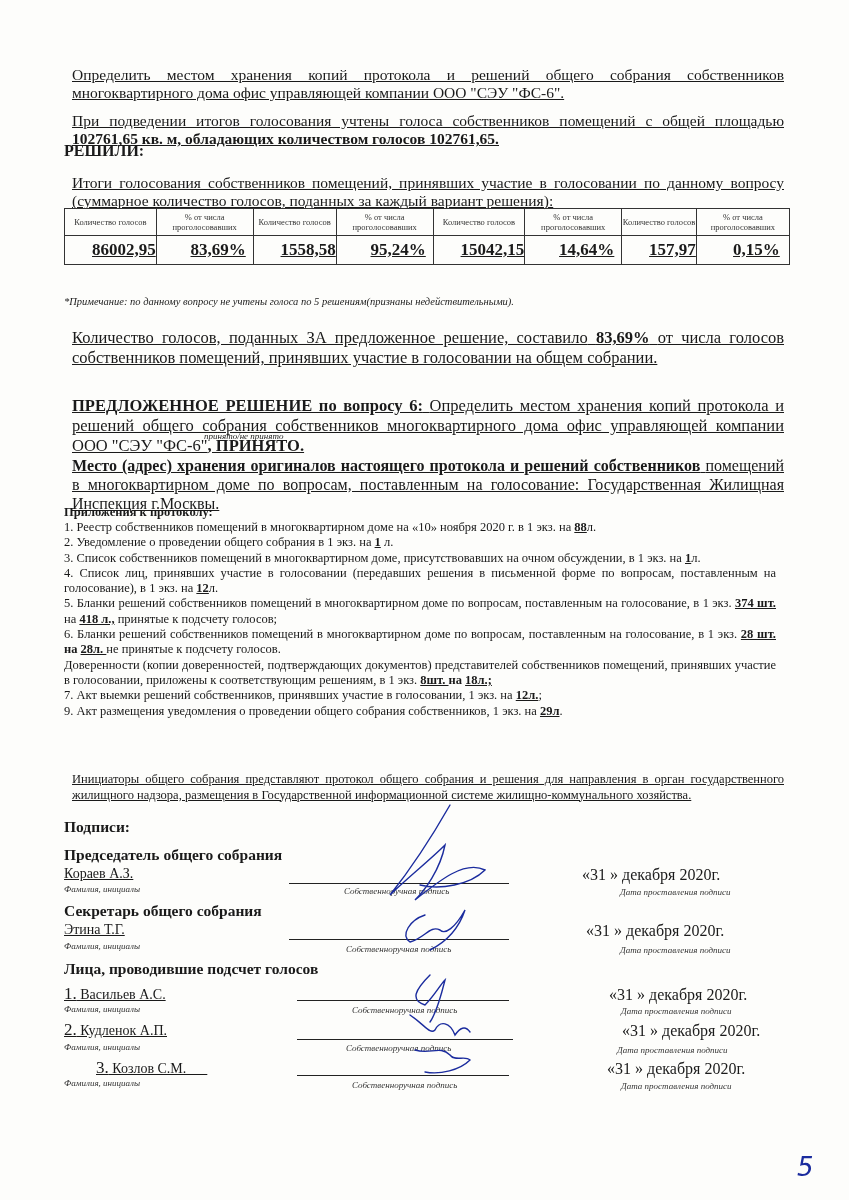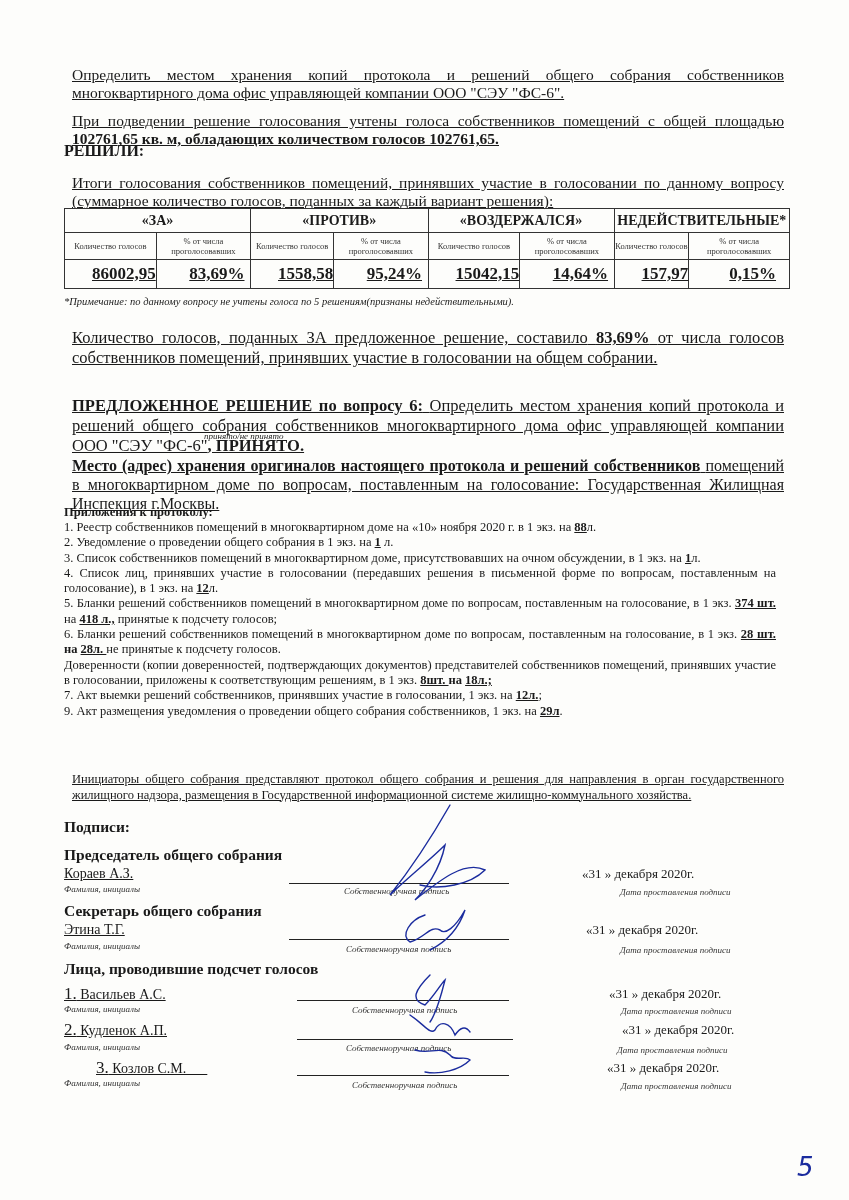--- a/index.html
+++ b/index.html
@@ -26,49 +26,43 @@
 
   .note { font-size: 10.5px; font-style: italic; }
 
   .apps { font-size: 12.5px; line-height: 15.3px; }
   .apps div { text-align: justify; }
 
   .sig-role { font-size: 15.5px; font-weight: bold; }
   .sig-name { font-size: 14px; text-decoration: underline; }
   .sig-cap { font-size: 9px; font-style: italic; color: #333; }
   .sig-line { position: absolute; height: 1px; background: #222; }
-  .sig-date { font-size: 13px; font-family: Liberation Serif, serif; }
+  .sig-date { font-size: 16px; font-family: Liberation Serif, serif; }
 
   .scribble { position: absolute; }
   .pagenum { position: absolute; left: 797px; top: 1152px; font-size: 26px; color: #1b2c9e; font-style: italic; font-family: "DejaVu Sans", sans-serif; }
 </style>
 </head>
 <body>
 
 <div class="page">
 
   <p class="p abs" style="top:58px;width:712px;">Определить местом хранения копий протокола и решений общего собрания собственников многоквартирного дома офис управляющей компании ООО "СЭУ "ФС-6".</p>
 
   <p class="p abs" style="top:104px;width:712px;">
-    <span>При подведении решение голосования учтены голоса собственников помещений с общей площадью</span>
+    <span>При подведении итогов голосования учтены голоса собственников помещений с общей площадью</span>
     <span class="b u">102761,65 кв. м, обладающих количеством голосов 102761,65.</span>
   </p>
 
   <div class="abs b" style="top:142px;font-size:16px;">РЕШИЛИ:</div>
 
   <p class="p abs" style="top:166px;width:712px;">Итоги голосования собственников помещений, принявших участие в голосовании по данному вопросу (суммарное количество голосов, поданных за каждый вариант решения):</p>
 
   <table class="votes">
     <tbody>
-        <tr>
-      <th colspan="2">«ЗА»</th>
-      <th colspan="2">«ПРОТИВ»</th>
-      <th colspan="2">«ВОЗДЕРЖАЛСЯ»</th>
-      <th colspan="2">НЕДЕЙСТВИТЕЛЬНЫЕ*</th>
-    </tr>
     <tr>
       <td class="sub">Количество голосов</td>
       <td class="sub">% от числа проголосовавших</td>
       <td class="sub">Количество голосов</td>
       <td class="sub">% от числа проголосовавших</td>
       <td class="sub">Количество голосов</td>
       <td class="sub">% от числа проголосовавших</td>
       <td class="sub">Количество голосов</td>
       <td class="sub">% от числа проголосовавших</td>
     </tr>

